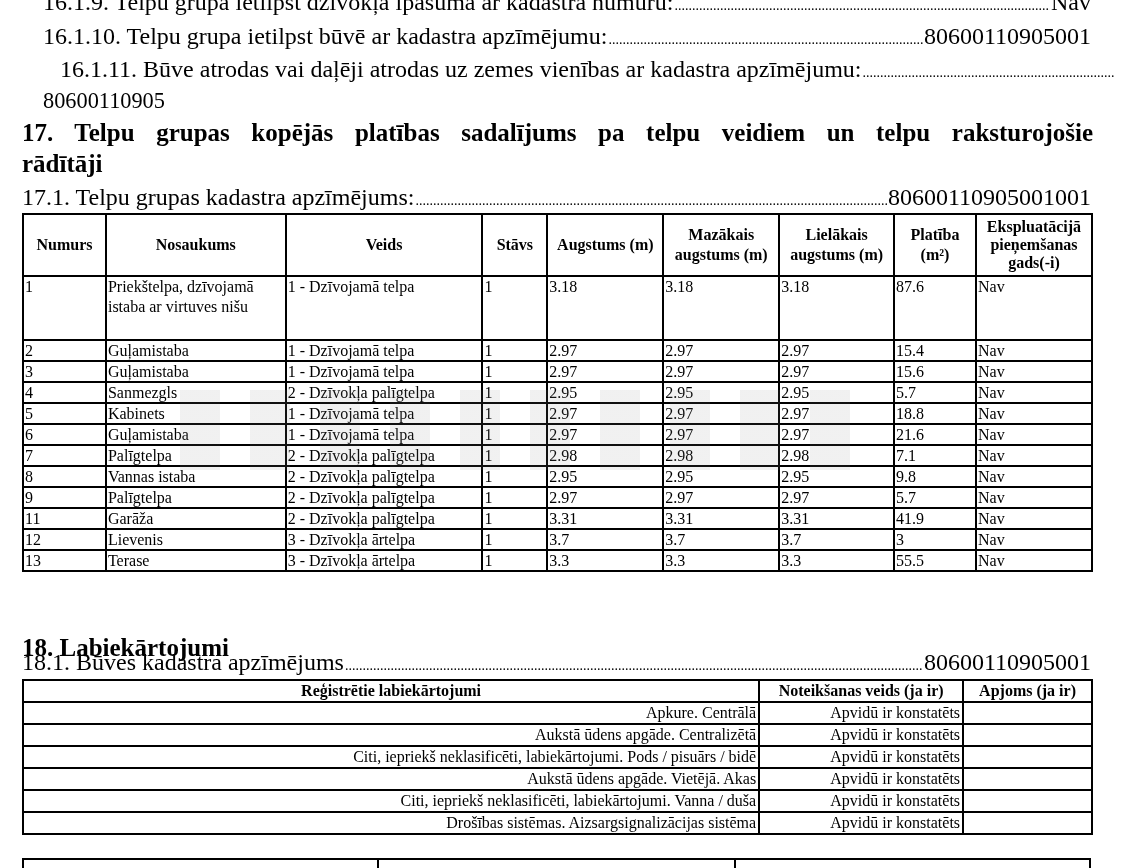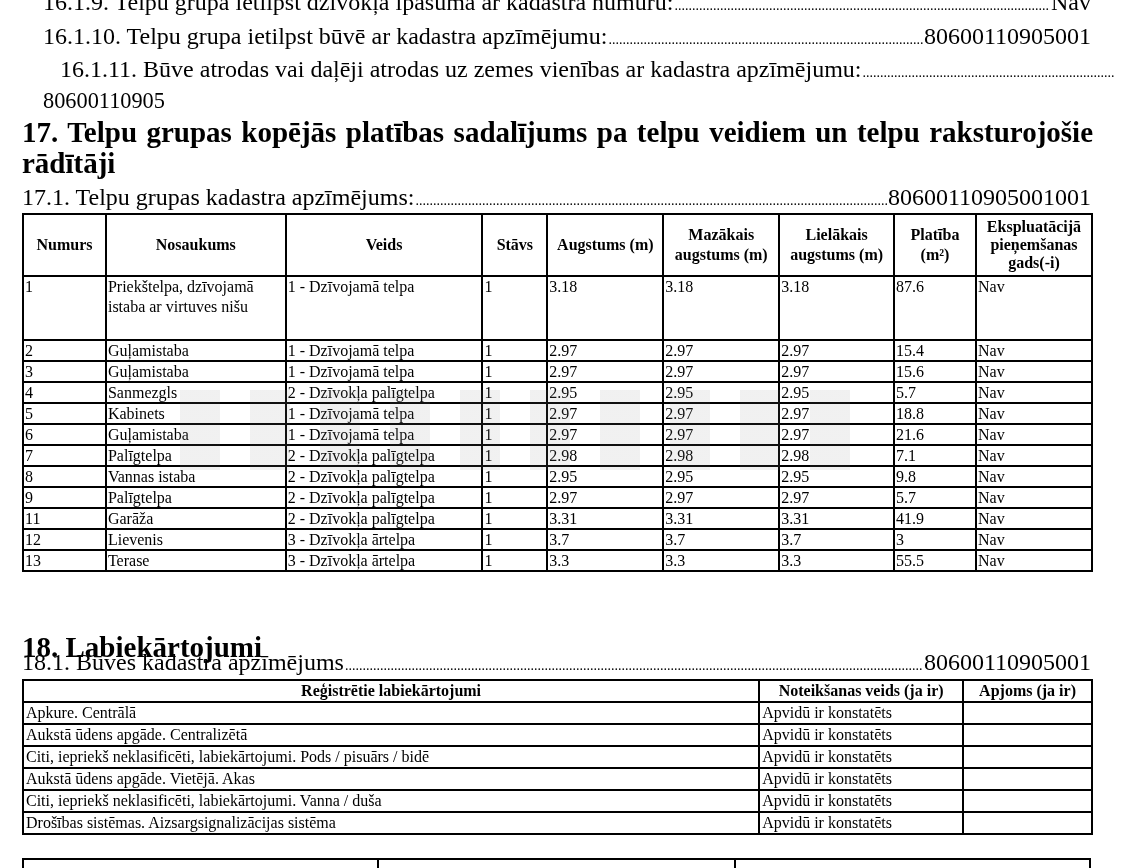--- a/index.html
+++ b/index.html
@@ -18,31 +18,31 @@
   .dotline .lbl { flex:0 0 auto; }
   .dotline .dots {
     flex:1 1 auto; overflow:hidden; letter-spacing:0px; font-size:14px;
     margin:0 1px; position:relative; top:0px;
   }
   .dotline .dots::before {
     content:"........................................................................................................................................................................................................................................................................................................";
   }
   .dotline .val { flex:0 0 auto; }
   .heading {
-    position:absolute; left:22px; font-weight:bold; font-size:29px; line-height:31px;
+    position:absolute; left:22px; font-weight:bold; font-size:25px; line-height:31px;
   }
   table { border-collapse:collapse; position:absolute; }
   td, th { border:2px solid #000; padding:0 1px; vertical-align:top; }
   .t17 { left:22px; top:213px; width:1071px; font-size:16px; line-height:22px; }
   .t17 th { font-size:16px; font-weight:bold; text-align:center; vertical-align:middle; line-height:20px; padding:0 1px; height:60px; }
   .t17 td { height:19px; line-height:19px; padding:0 1px; }
   .t17 tr.tall td { height:62px; line-height:20px; }
   .t18 { left:22px; top:679px; width:1071px; font-size:16px; }
   .t18 th { font-size:16px; font-weight:bold; text-align:center; height:20px; line-height:20px; padding:0 2px; }
-  .t18 td { height:20px; line-height:20px; padding:0 2px; }
+  .t18 td { height:20px; line-height:20px; padding:0 2px;text-align:right; }
   .t19 { left:22px; top:858px; width:1069px; }
   .t19 td { height:14px; }
   .watermark {
     position:absolute; left:180px; top:390px; width:700px; height:80px;
     pointer-events:none; opacity:0.12;
     background:repeating-linear-gradient(90deg, #888 0 40px, transparent 40px 70px);
   }
 </style>
 </head>
 <body>

